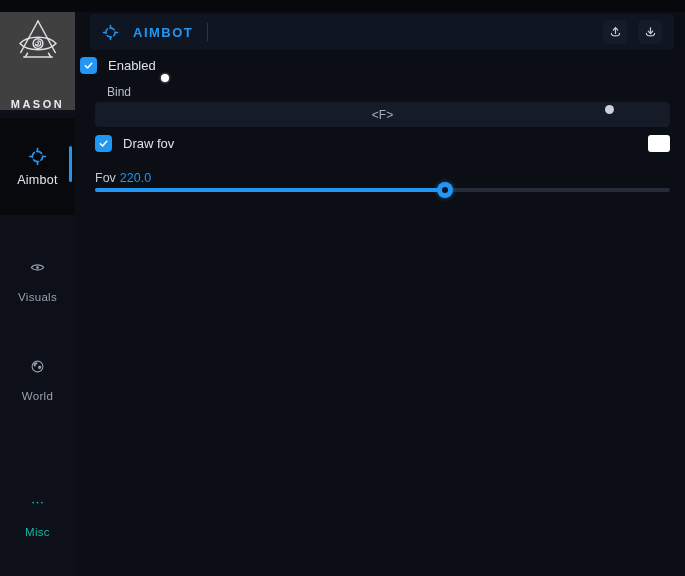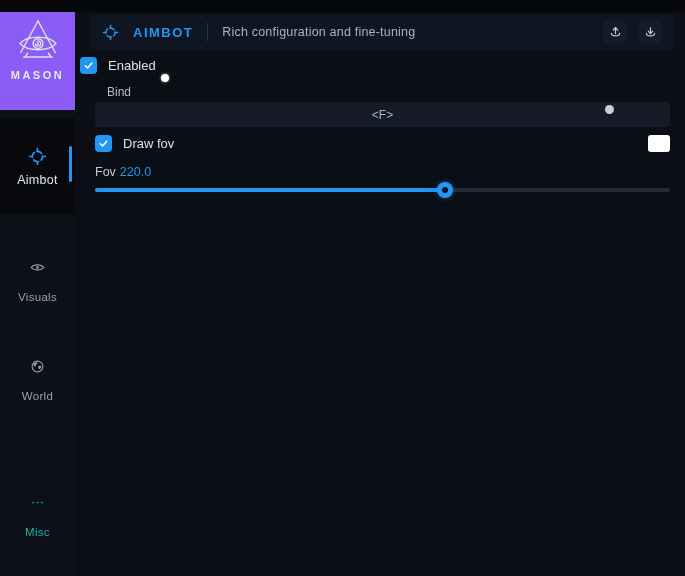--- a/index.html
+++ b/index.html
@@ -8,22 +8,22 @@
   #app {
     position:relative; width:685px; height:576px;
     background:#0b0e15; overflow:hidden;
   }
   
   .top-strip { position:absolute; left:0; top:0; width:685px; height:12px; background:#06080c; }
 
   
   .sidebar { position:absolute; left:0; top:12px; width:75px; height:564px; background:#0d1019; }
   .logo-block {
-    position:absolute; left:0; top:0; width:75px; height:98px; background:#8b5cf6;
-    display:flex; flex-direction:column; align-items:center; justify-content:flex-start; padding-top:6px;
+    position:absolute; left:0; top:0; width:75px; height:98px; background:#404040;
+    display:flex; flex-direction:column; align-items:center; justify-content:space-between; padding-top:6px;
   }
   .logo-block svg { width:50px; height:48px; }
   .brand {
     margin-top:3px; color:#e8ebee; font-size:11px; font-weight:bold; letter-spacing:2.5px;
   }
   .nav-item {
     position:absolute; left:0; width:75px; height:52px;
     display:flex; flex-direction:column; align-items:center; justify-content:center; gap:16px;
     color:#97a1ab; cursor:pointer;
   }
@@ -79,21 +79,21 @@
     background:#151c27; border-radius:4px; border:none;
     display:flex; align-items:center; justify-content:center;
     color:#a7b0bb; font-size:12px; cursor:pointer;
   }
 
   .color-swatch {
     position:absolute; left:648px; top:135px; width:22px; height:17px;
     border-radius:3px; cursor:pointer;
   }
 
-  .fov-label { position:absolute; left:95px; top:165px; font-size:12.5px; color:#c3ccd5; }
+  .fov-label { position:absolute; left:95px; top:171px; font-size:12.5px; color:#c3ccd5; }
   .fov-value { color:#2196f3; margin-left:4px; }
 
   .slider { position:absolute; left:95px; top:188px; width:575px; height:4px; cursor:pointer; }
   .slider-track { position:absolute; left:0; top:0; width:100%; height:4px; background:#252c37; border-radius:2px; }
   .slider-fill { position:absolute; left:0; top:0; height:4px; background:#2196f3; border-radius:2px; }
   .slider-handle {
     position:absolute; right:-8px; top:-6px; width:16px; height:16px;
     border-radius:50%; background:#2196f3;
     display:flex; align-items:center; justify-content:center;
     box-shadow:0 0 5px rgba(33,150,243,0.5);
@@ -168,21 +168,20 @@
   <div class="header">
     <svg class="reticle" viewBox="0 0 24 24" fill="none" stroke="currentColor" stroke-width="2.1" stroke-linecap="round">
       <circle cx="12" cy="12" r="6.5" stroke-dasharray="6.8 3.4" stroke-dashoffset="1.7"></circle>
       <line x1="12" y1="2" x2="12" y2="5.2"></line>
       <line x1="12" y1="18.8" x2="12" y2="22"></line>
       <line x1="2" y1="12" x2="5.2" y2="12"></line>
       <line x1="18.8" y1="12" x2="22" y2="12"></line>
     </svg>
     <span class="header-title">AIMBOT</span>
     <span class="header-divider"></span>
-    <span class="header-subtitle">Rich configuration and fine-tuning</span>
     <span class="header-spacer"></span>
     <span class="icon-btn">
       <svg viewBox="0 0 24 24" fill="none" stroke="currentColor" stroke-width="1.9" stroke-linecap="round">
         <path d="M12 13.5 V4.5"></path>
         <path d="M8.5 8 L12 4.3 L15.5 8"></path>
         <path d="M5.5 13.5 c0 5.2 13 5.2 13 0"></path>
       </svg>
     </span>
     <span class="icon-btn">
       <svg viewBox="0 0 24 24" fill="none" stroke="currentColor" stroke-width="1.9" stroke-linecap="round">

